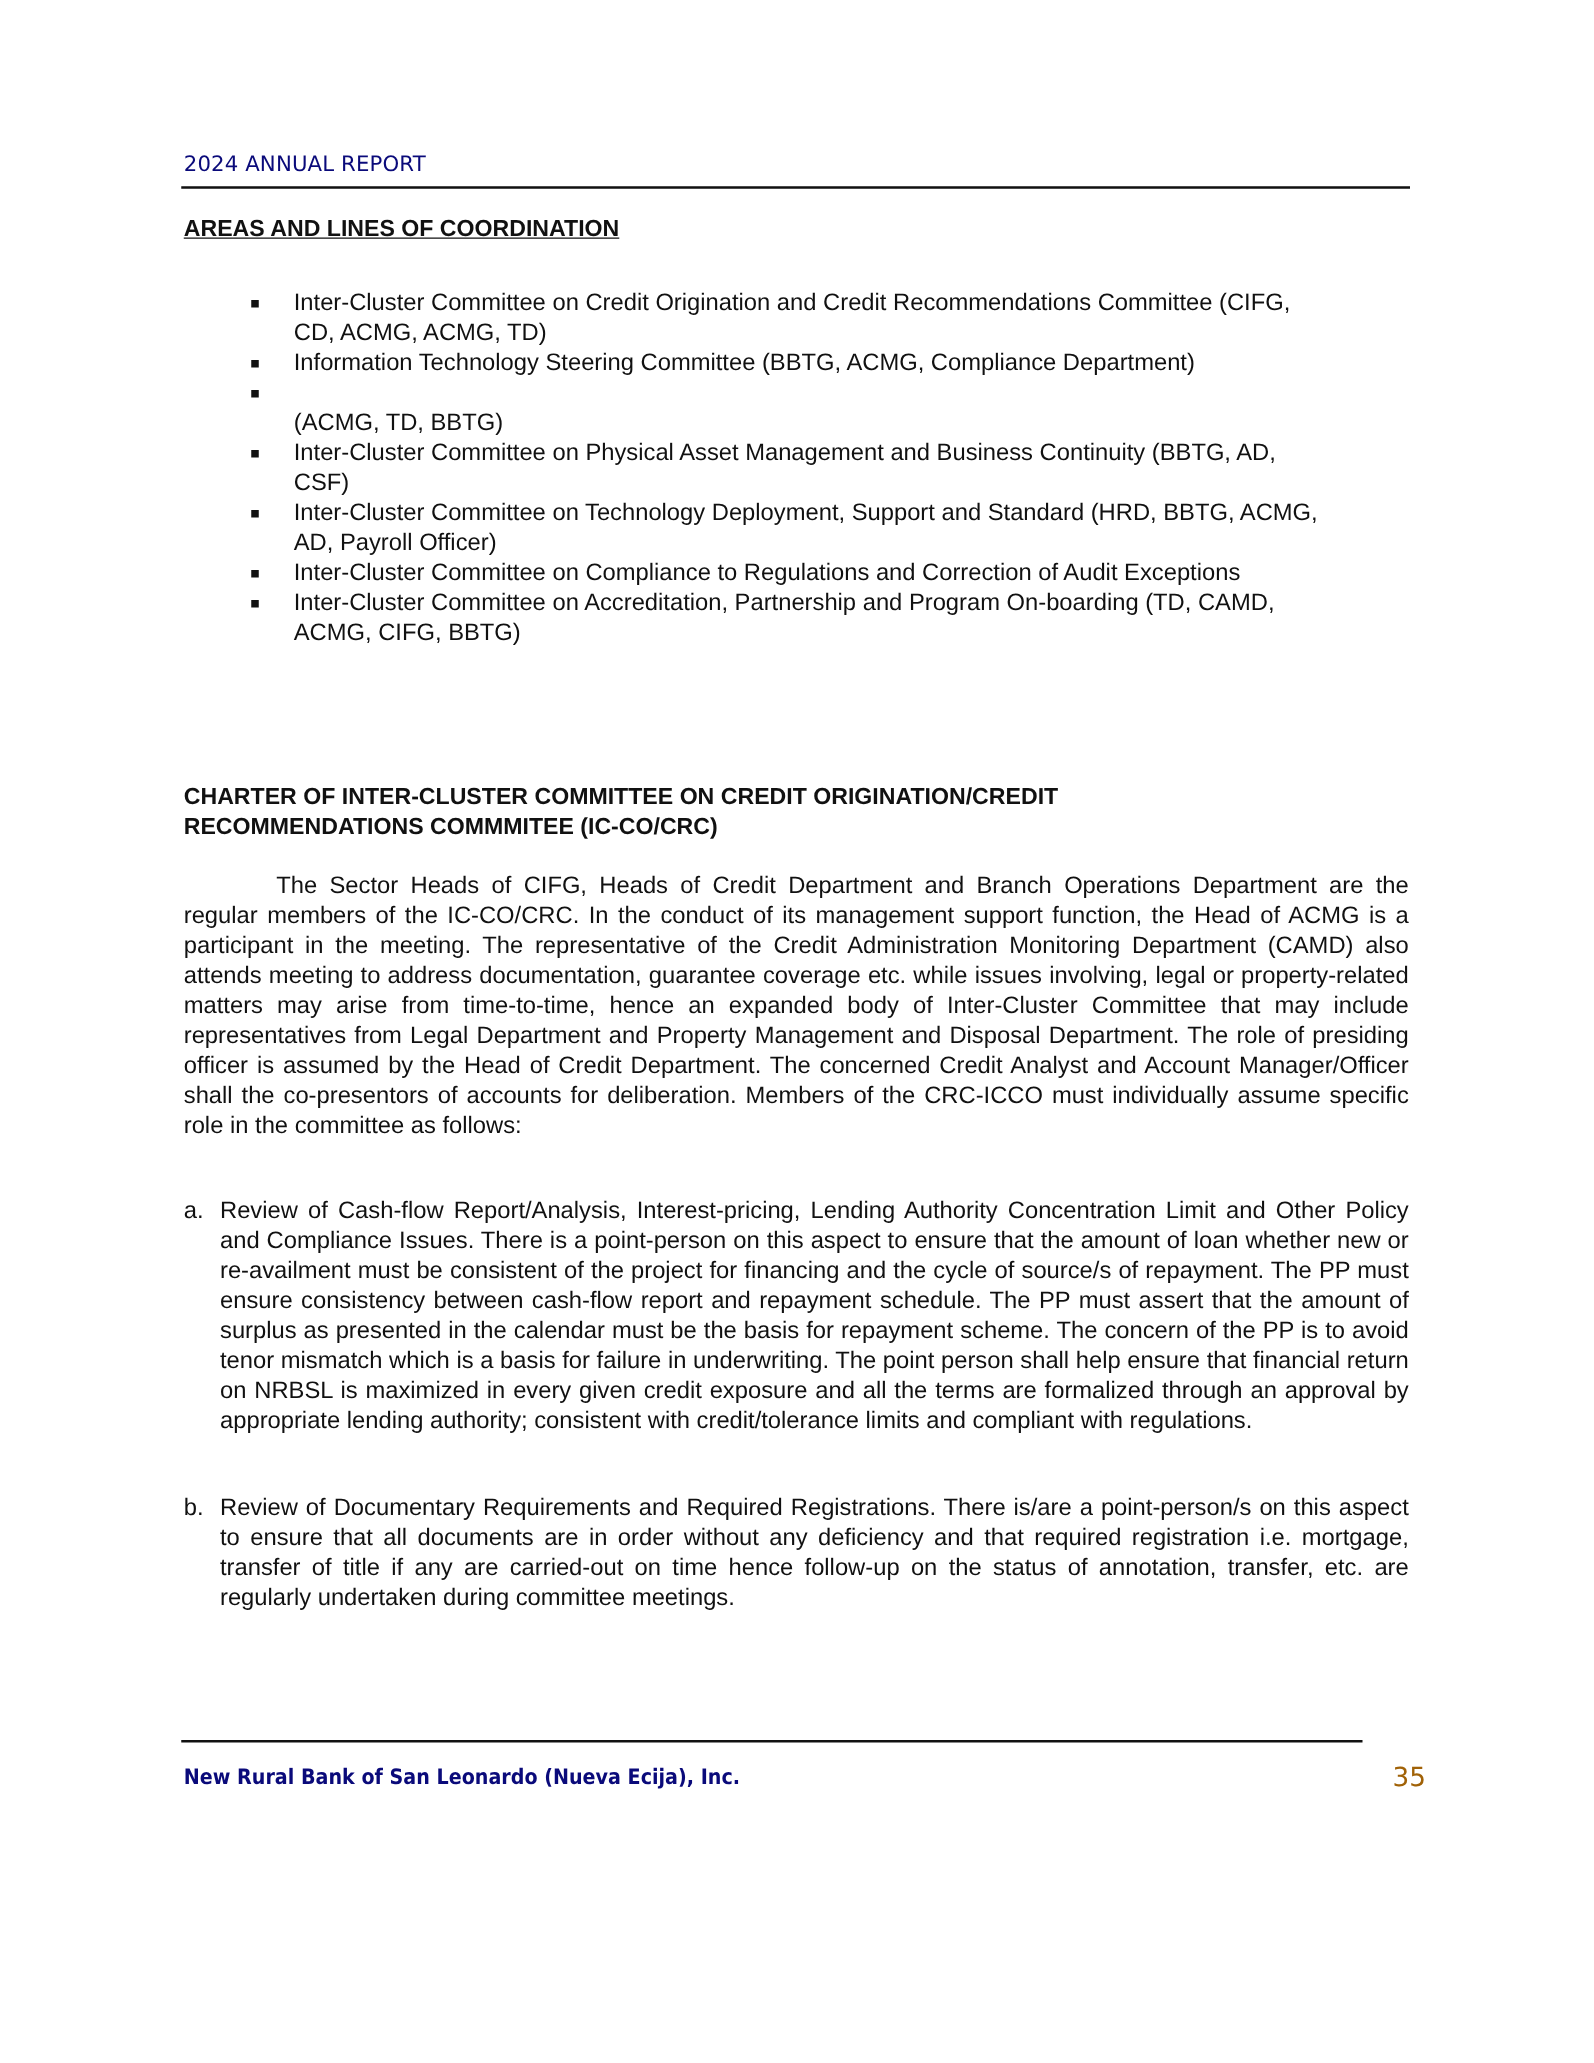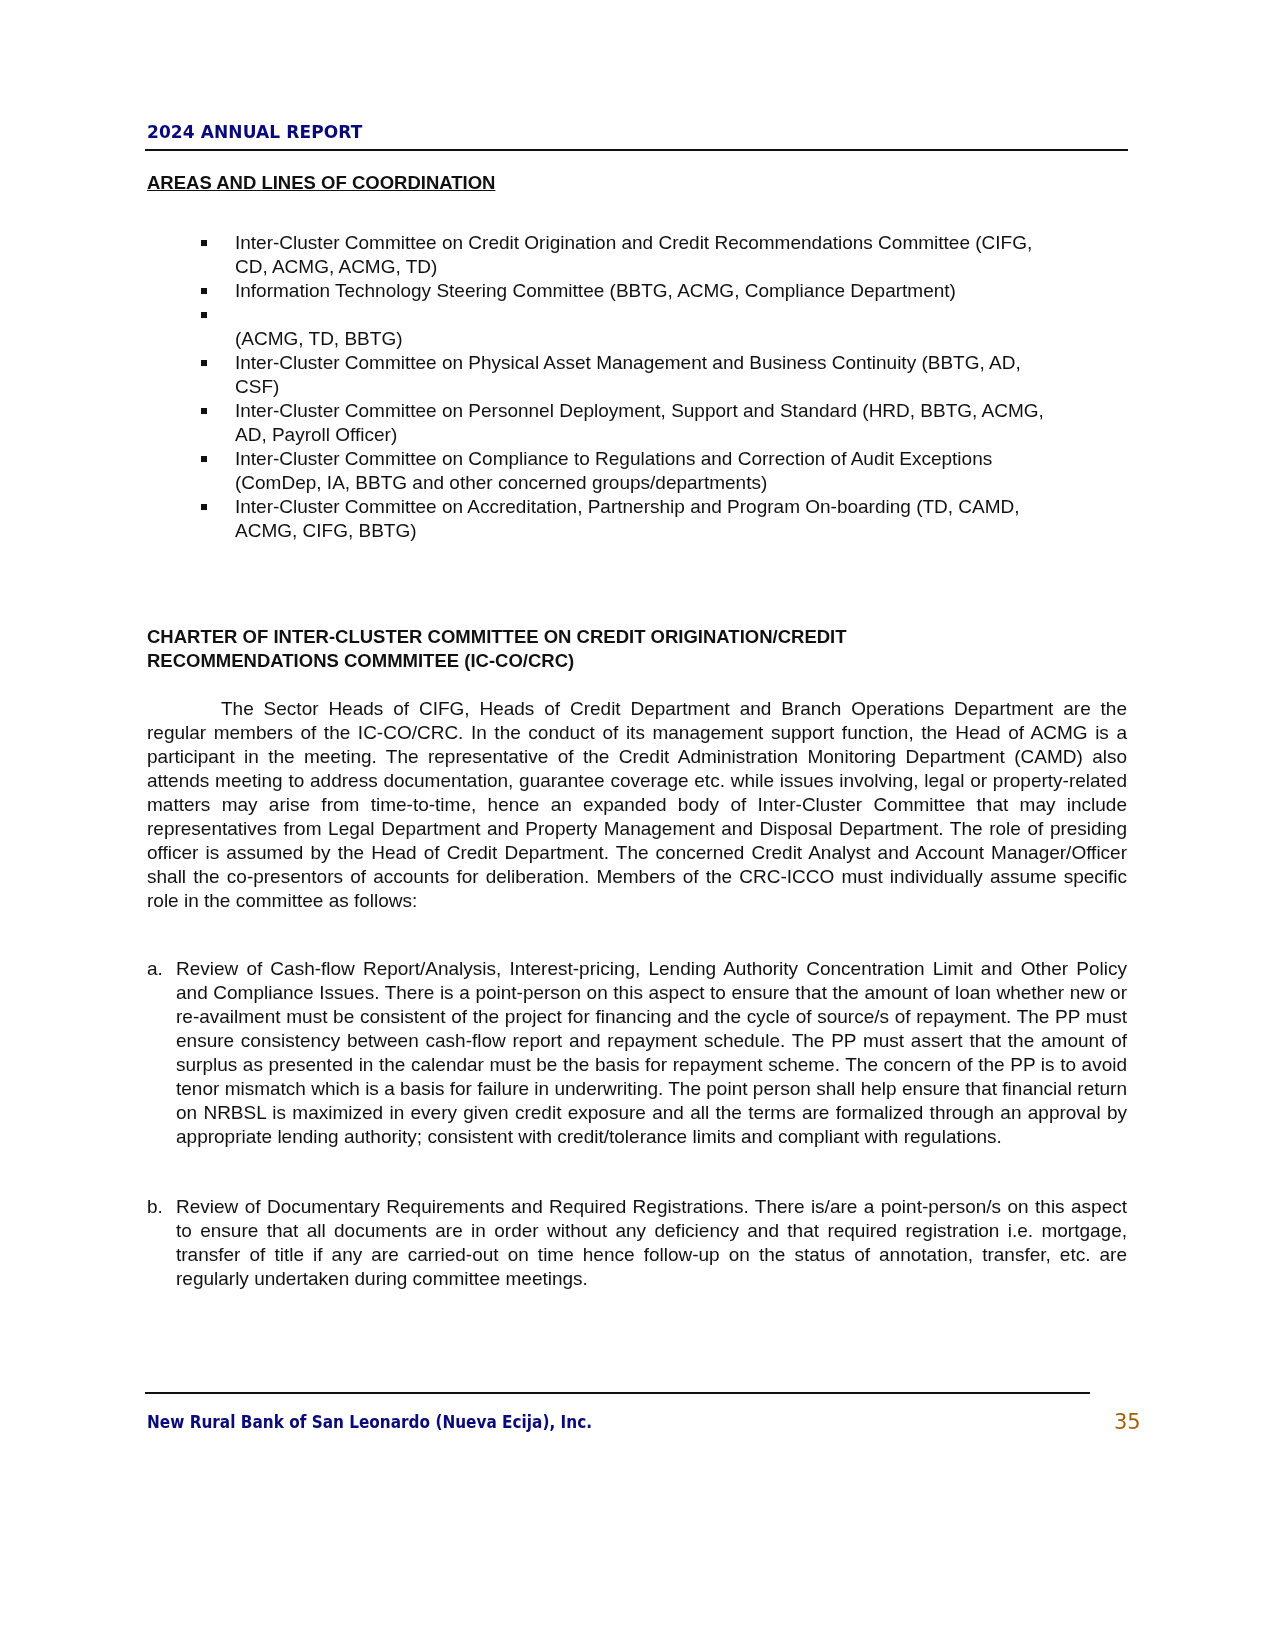--- a/index.html
+++ b/index.html
@@ -1,21 +1,21 @@
 <!DOCTYPE html>
 <html><head>
   <meta charset="utf-8">
   <style>
     html, body { margin: 0; padding: 0; background: #ffffff; }
     body { width: 1275px; height: 1650px; position: relative; overflow: hidden; }
     .page { position: absolute; left: 0; top: 0; width: 1275px; height: 1650px; }
 
     .running-header {
       position: absolute; left: 147px; top: 122px;
-      font-family: "DejaVu Sans", sans-serif; font-weight: bold; font-size: 17px;
+      font-family: "DejaVu Sans", sans-serif; font-weight: normal; font-size: 17px;
       color: #0a0a7a; letter-spacing: 0.1px;
     }
     .header-rule { position: absolute; left: 145px; top: 149px; width: 983px; height: 0; border-top: 2px solid #111; }
 
     .section-heading {
       position: absolute; left: 147px; top: 172px;
       font-family: "Liberation Sans", sans-serif; font-weight: bold; font-size: 18.5px;
       text-decoration: underline; color: #111; text-align: right;
     }
 
@@ -61,22 +61,22 @@
   <div class="running-header">2024 ANNUAL REPORT</div>
   <div class="header-rule"></div>
 
   <div class="section-heading">AREAS AND LINES OF COORDINATION</div>
 
   <ul class="bullet-list body-text">
     <li><span class="bullet-icon"></span><span>Inter-Cluster Committee on Credit Origination and Credit Recommendations Committee (CIFG,</span><br><span>CD, ACMG, ACMG, TD)</span></li>
     <li><span class="bullet-icon"></span><span>Information Technology Steering Committee (BBTG, ACMG, Compliance Department)</span></li>
     <li><span class="bullet-icon"></span><br><span>(ACMG, TD, BBTG)</span></li>
     <li><span class="bullet-icon"></span><span>Inter-Cluster Committee on Physical Asset Management and Business Continuity (BBTG, AD,</span><br><span>CSF)</span></li>
-    <li><span class="bullet-icon"></span><span>Inter-Cluster Committee on Personnel Deployment, Support and Standard (HRD, BBTG, ACMG,</span><br><span>AD, Payroll Officer)</span></li>
-    <li><span class="bullet-icon"></span><span>Inter-Cluster Committee on Compliance to Regulations and Correction of Audit Exceptions</span><br><span>(ComDep, IA, BBTG and other concerned groups/departments)</span></li>
+    <li><span class="bullet-icon"></span><span>Inter-Cluster Committee on Technology Deployment, Support and Standard (HRD, BBTG, ACMG,</span><br><span>AD, Payroll Officer)</span></li>
+    <li><span class="bullet-icon"></span><span>Inter-Cluster Committee on Compliance to Regulations and Correction of Audit Exceptions</span><br></li>
     <li><span class="bullet-icon"></span><span>Inter-Cluster Committee on Accreditation, Partnership and Program On-boarding (TD, CAMD,</span><br><span>ACMG, CIFG, BBTG)</span></li>
   </ul>
 
   <div class="charter-title">
     <span>CHARTER OF INTER-CLUSTER COMMITTEE ON CREDIT ORIGINATION/CREDIT</span><br>
     <span>RECOMMENDATIONS COMMMITEE (IC-CO/CRC)</span>
   </div>
 
   <p class="charter-para body-text" style="margin:0;">The Sector Heads of CIFG, Heads of Credit Department and Branch Operations Department are the regular members of the IC-CO/CRC. In the conduct of its management support function, the Head of ACMG is a participant in the meeting. The representative of the Credit Administration Monitoring Department (CAMD) also attends meeting to address documentation, guarantee coverage etc. while issues involving, legal or property-related matters may arise from time-to-time, hence an expanded body of Inter-Cluster Committee that may include representatives from Legal Department and Property Management and Disposal Department. The role of presiding officer is assumed by the Head of Credit Department. The concerned Credit Analyst and Account Manager/Officer shall the co-presentors of accounts for deliberation.  Members of the CRC-ICCO must individually assume specific role in the committee as follows:</p>
 

